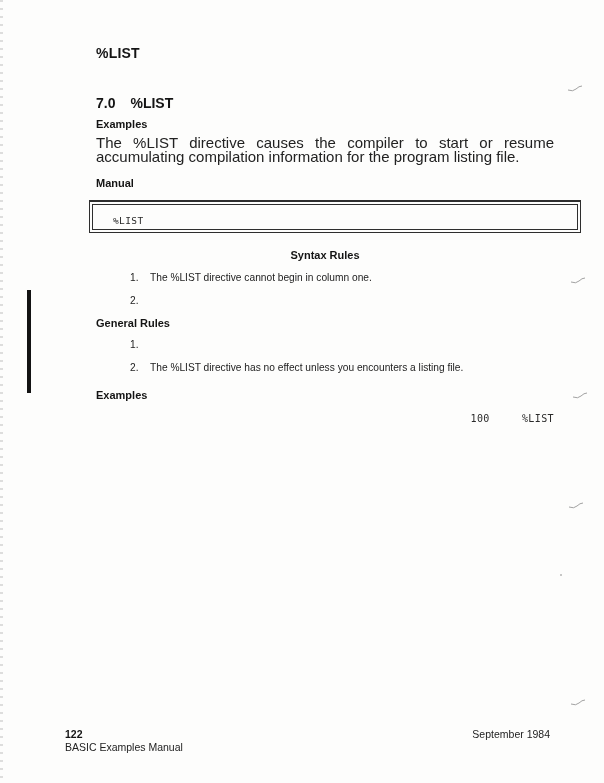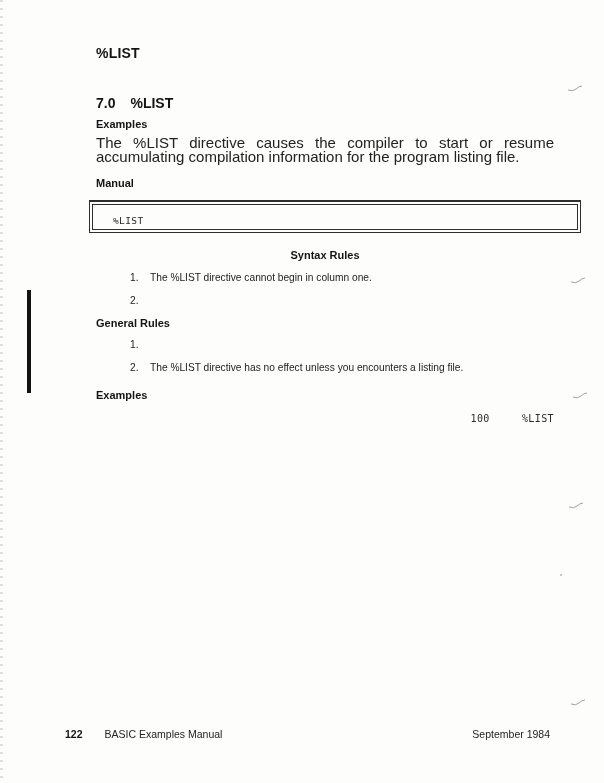--- a/index.html
+++ b/index.html
@@ -107,21 +107,21 @@
     left: 65px;
     right: 54px;
     top: 728px;
     display: flex;
     justify-content: space-between;
     align-items: baseline;
     font-size: 10.5px;
     line-height: 13px;
     color: #222;
   }
-  .footer-left { display: flex; align-items: baseline; }
+  .footer-left { display: flex; align-items: baseline; flex-direction: column; }
   .footer-page-num { font-weight: bold; margin-right: 22px; color: #141414; }
   .change-bar {
     position: absolute;
     left: 27px;
     top: 290px;
     width: 4px;
     height: 103px;
     background: #131313;
   }
   .scan-mark { position: absolute; width: 16px; height: 9px; }

